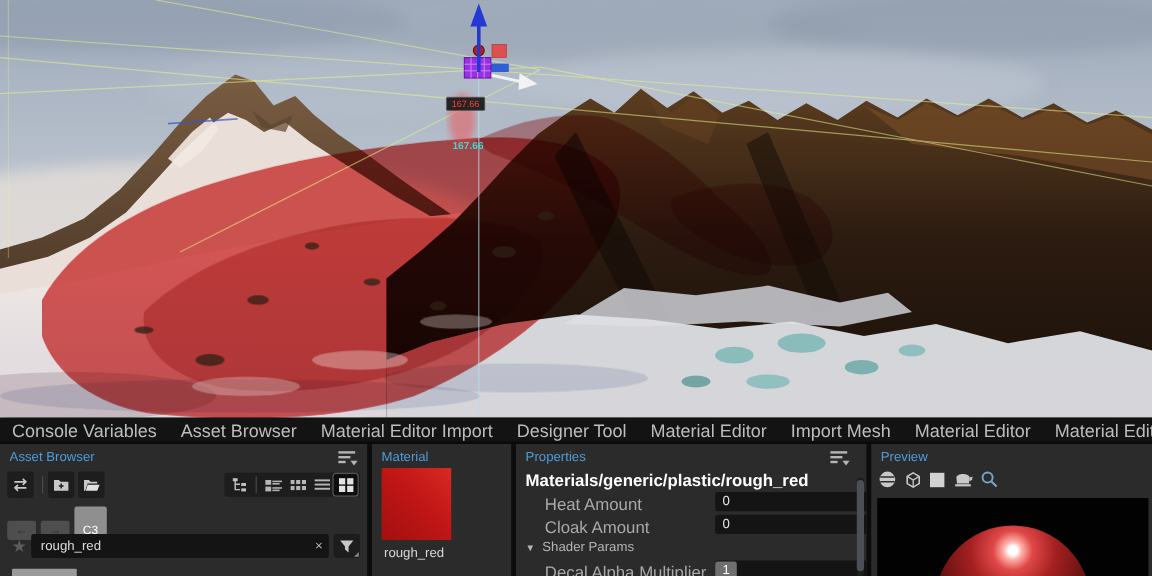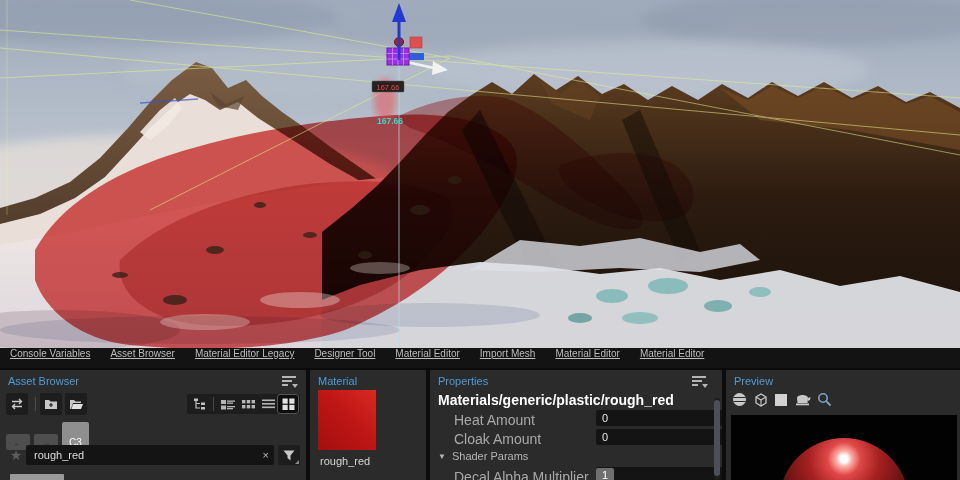--- a/index.html
+++ b/index.html
@@ -7,22 +7,22 @@
        -webkit-font-smoothing:antialiased;color:#ccc;position:relative;}
   .app{position:absolute;inset:0;background:#161616;}
 
   
   .viewport{position:absolute;left:0;top:0;width:960px;height:348px;overflow:hidden;background:#aeb8c5;}
   .viewport svg{display:block;}
 
   
   .tabbar{position:absolute;left:0;top:348px;width:960px;height:22px;background:#131313;
           display:flex;align-items:center;border-bottom:2px solid #0a0a0a;box-sizing:border-box;}
-  .tab{display:flex;align-items:flex-start;gap:5px;height:100%;padding:0 10px;font-size:10px;color:#bdbdbd;
-       white-space:nowrap;cursor:default;text-decoration:underline;}
+  .tab{display:flex;align-items:flex-end;gap:5px;height:100%;padding:0 10px;font-size:15px;color:#bdbdbd;
+       white-space:nowrap;cursor:default;}
   .pin-dot{width:8px;height:8px;border-radius:50%;background:radial-gradient(circle at 35% 30%,#cfcfcf,#7a7a7a 70%);display:inline-block;}
   .tab-spacer{flex:1;}
   .menu-icon{width:16px;height:12px;position:relative;display:inline-block;}
   .menu-icon i{position:absolute;left:0;height:2px;background:#b5b5b5;display:block;}
   .menu-icon i:nth-child(1){top:0;width:14px;}
   .menu-icon i:nth-child(2){top:4px;width:10px;}
   .menu-icon i:nth-child(3){top:8px;width:6px;}
   .menu-icon b{position:absolute;right:0;bottom:0;width:0;height:0;border-left:3px solid transparent;
                border-right:3px solid transparent;border-top:4px solid #b5b5b5;}
   .tabbar .menu-icon{margin-right:8px;}
@@ -221,21 +221,21 @@
   </div>
 
   <div class="tabbar">
     <div class="tab">
         <span>Console Variables</span>
       </div>
     <div class="tab">
         <span>Asset Browser</span>
       </div>
     <div class="tab">
-        <span>Material Editor Legacy</span>
+        <span>Material Editor Import</span>
       </div>
     <div class="tab">
         <span>Designer Tool</span>
       </div>
     <div class="tab">
         <span>Material Editor</span>
       </div>
     <div class="tab">
         <span>Import Mesh</span>
       </div>

